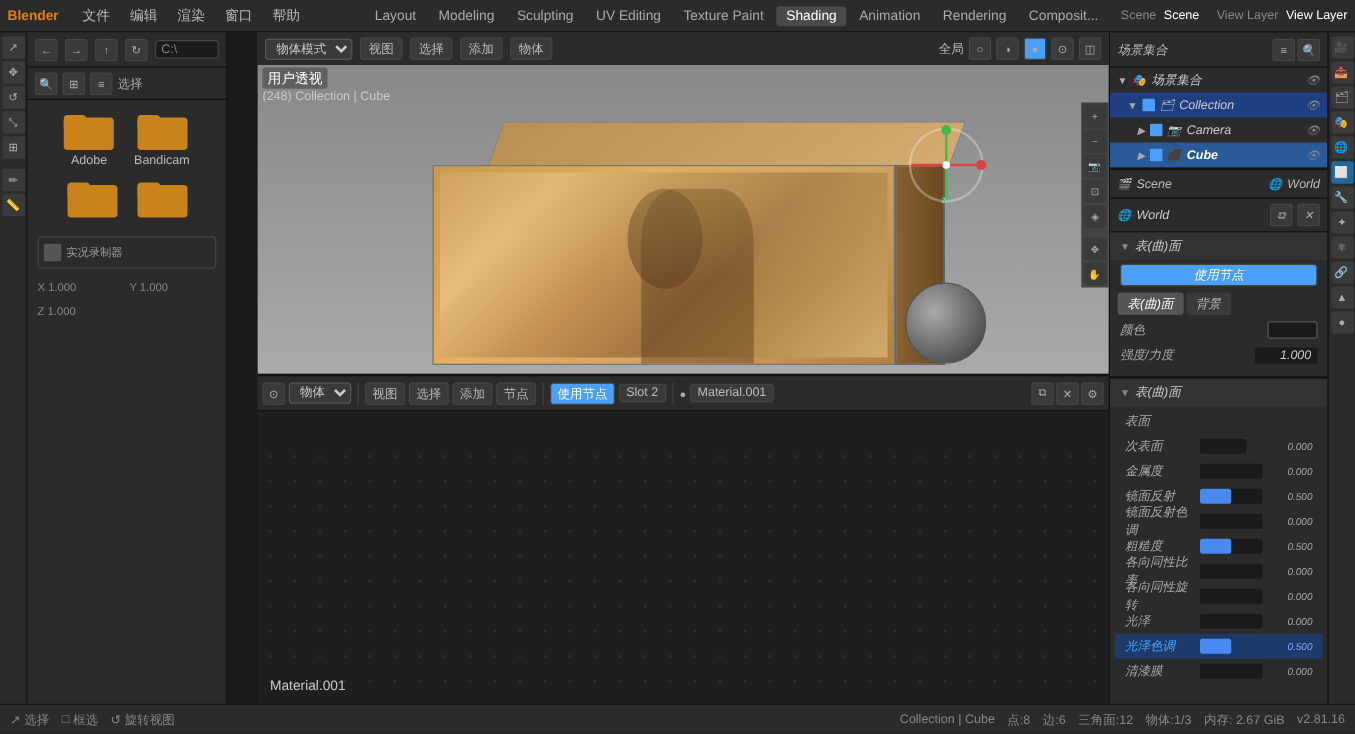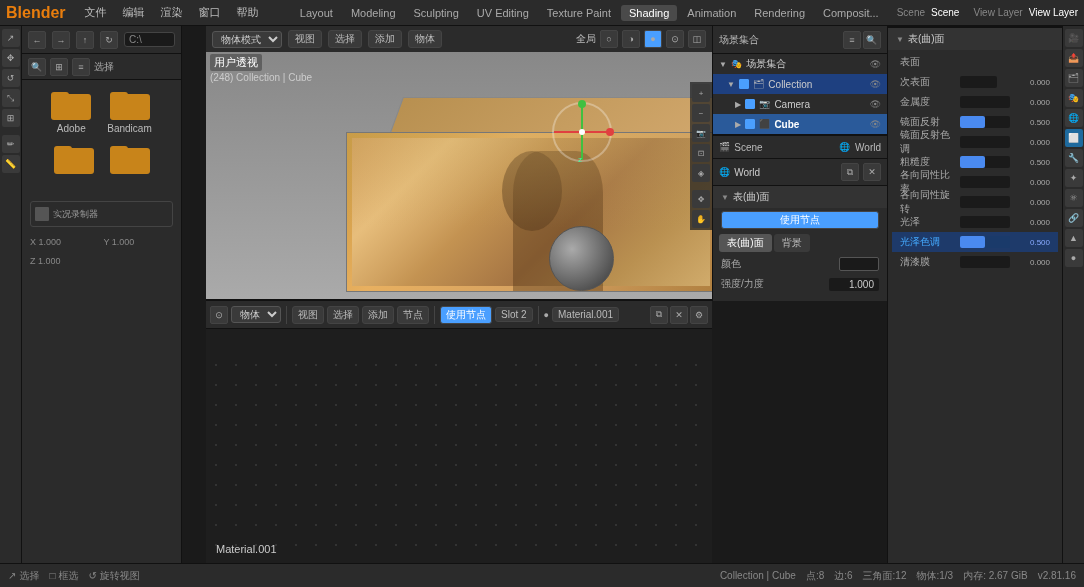--- a/index.html
+++ b/index.html
@@ -20,21 +20,21 @@
       display: flex;
       align-items: center;
       border-bottom: 1px solid #111;
       padding: 0 6px;
       gap: 2px;
     }
     .top-menubar .app-title {
       color: #e87d0d;
       font-weight: bold;
       margin-right: 10px;
-      font-size: 16px;
+      font-size: 11px;
     }
     .menu-item {
       padding: 2px 7px;
       color: #bbb;
       cursor: pointer;
       border-radius: 3px;
       font-size: 11px;
     }
     .workspace-tabs {
       margin-left: auto;
@@ -470,21 +470,21 @@
       <div class="folder-row">
         <div class="folder-item">
           <div class="folder-icon"></div>
           <span class="folder-label"></span>
         </div>
         <div class="folder-item">
           <div class="folder-icon"></div>
           <span class="folder-label"></span>
         </div>
       </div>
-      <div style="height:26px; display:flex; align-items:center; padding:12px 4px; gap:4px; border:1px solid #444; border-radius:3px; margin-top:16px;">
+      <div style="height:26px; display:flex; align-items:center; padding:12px 4px; gap:4px; border:1px solid #444; border-radius:3px; margin-top:4px;">
         <div style="width:14px; height:14px; background:#555; border-radius:1px;"></div>
         <span style="font-size:9px; color:#999;">实况录制器</span>
       </div>
       <div style="display:flex; gap:4px; margin-top:2px;">
         <div style="font-size:9px; color:#888; flex:1;">X  1.000</div>
         <div style="font-size:9px; color:#888; flex:1;">Y  1.000</div>
       </div>
       <div style="font-size:9px; color:#888; margin-top:1px;">Z  1.000</div>
     </div>
   </div>
@@ -599,21 +599,21 @@
 
           <path style="stroke:#e04040; stroke-width:1.5; fill:none;" d="M 438 445 C 520 445, 560 445, 660 430"></path>
           <path style="stroke:#e04040; stroke-width:1.5; fill:none;" d="M 438 460 C 510 460, 570 460, 660 445"></path>
         </svg>
 
         <div class="material-label">Material.001</div>
       </div>
     </div>
   </div>
 
-  <div style="display:flex; ">
+  <div style="display:flex; flex-direction:column;font-style:italic;">
 
     <div style="width:175px; background:#2b2b2b; border-left:1px solid #111; display:flex; flex-direction:column; height:275px; overflow:hidden;">
       <div class="right-panel-header">
         <span style="font-size:10px; color:#bbb;">场景集合</span>
         <div style="margin-left:auto; display:flex; gap:2px;">
           <div class="icon-btn">≡</div>
           <div class="icon-btn">🔍</div>
         </div>
       </div>
 

